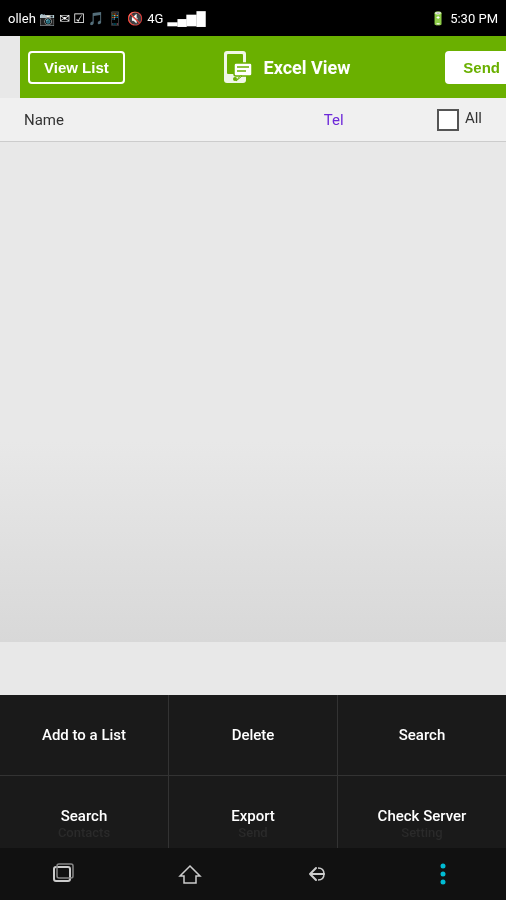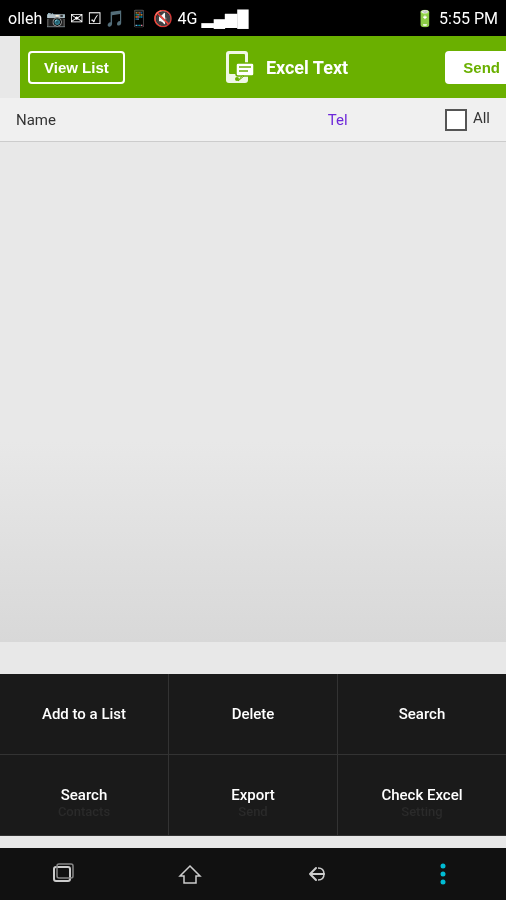--- a/index.html
+++ b/index.html
@@ -15,21 +15,21 @@
     
     #status-bar {
       width: 100%;
       height: 36px;
       background: #000;
       display: flex;
       align-items: center;
       justify-content: space-between;
       padding: 0 8px;
       color: #fff;
-      font-size: 16px;
+      font-size: 13px;
     }
     .status-left {
       display: flex;
       align-items: center;
       gap: 4px;
     }
     .status-right {
       display: flex;
       align-items: center;
       gap: 4px;
@@ -82,21 +82,21 @@
     }
 
     
     #column-headers {
       width: 100%;
       height: 44px;
       background: #f0f0f0;
       display: flex;
       align-items: center;
       border-bottom: 1px solid #ccc;
-      padding: 0 16px;
+      padding: 0 24px;
     }
     .col-name {
       flex: 1;
       font-size: 15px;
       color: #333;
     }
     .col-tel {
       flex: 1;
       text-align: center;
       font-size: 15px;
@@ -122,21 +122,21 @@
       width: 100%;
       height: 500px;
       background: linear-gradient(to bottom, #e8e8e8 60%, #d8d8d8 100%);
     }
 
     
     #bottom-menu {
       width: 100%;
       background: #701a75;
       position: absolute;
-      bottom: 64px;
+      bottom: 43px;
       left: 0;
     }
     .menu-row {
       display: flex;
       border-bottom: 1px solid #333;
     }
     .menu-item {
       flex: 1;
       height: 80px;
       display: flex;
@@ -197,39 +197,39 @@
     <span>olleh</span>
     <span>
       
       📷 ✉ ☑ 🎵 📱 🔇
     </span>
     <span>4G</span>
     <span>▂▄▆█</span>
   </div>
   <div class="status-right">
     <span>🔋</span>
-    <span>5:55 PM</span>
+    <span>5:30 PM</span>
   </div>
 </div>
 
 <div id="app-bar">
   <button id="view-list-btn">View List</button>
   <div id="app-title-area">
 
     <svg id="app-icon" viewBox="0 0 36 36" xmlns="http://www.w3.org/2000/svg">
       <rect x="4" y="2" width="22" height="32" rx="3" ry="3" fill="#fff" opacity="0.9"></rect>
       <rect x="7" y="5" width="16" height="20" rx="1" fill="#6ab000"></rect>
       <circle cx="15" cy="30" r="2" fill="#6ab000"></circle>
 
       <rect x="14" y="14" width="18" height="13" rx="2" fill="#fff" stroke="#6ab000" stroke-width="1.5"></rect>
       <polygon points="20,27 16,32 22,27" fill="#fff" stroke="#6ab000" stroke-width="1"></polygon>
       <line x1="17" y1="18" x2="29" y2="18" stroke="#6ab000" stroke-width="1.5"></line>
       <line x1="17" y1="22" x2="26" y2="22" stroke="#6ab000" stroke-width="1.5"></line>
     </svg>
-    <span id="app-title">Excel Text</span>
+    <span id="app-title">Excel View</span>
   </div>
   <button id="send-btn">Send</button>
 </div>
 
 <div id="column-headers">
   <span class="col-name">Name</span>
   <span class="col-tel">Tel</span>
   <div class="col-all">
     <div class="checkbox-all"></div>
     <span>All</span>
@@ -254,21 +254,21 @@
   <div class="menu-row">
     <div class="menu-item">
       <span>Search</span>
       <span class="ghost-text">Contacts</span>
     </div>
     <div class="menu-item">
       <span>Export</span>
       <span class="ghost-text">Send</span>
     </div>
     <div class="menu-item">
-      <span>Check Excel</span>
+      <span>Check Server</span>
       <span class="ghost-text">Setting</span>
     </div>
   </div>
 </div>
 
 <div id="nav-bar">
   <div class="nav-icon">
     <svg width="24" height="24" viewBox="0 0 24 24" fill="none" xmlns="http://www.w3.org/2000/svg">
       <rect x="3" y="5" width="16" height="14" rx="2" stroke="#ccc" stroke-width="2" fill="none"></rect>
       <rect x="6" y="2" width="16" height="14" rx="2" stroke="#888" stroke-width="1.5" fill="none"></rect>

